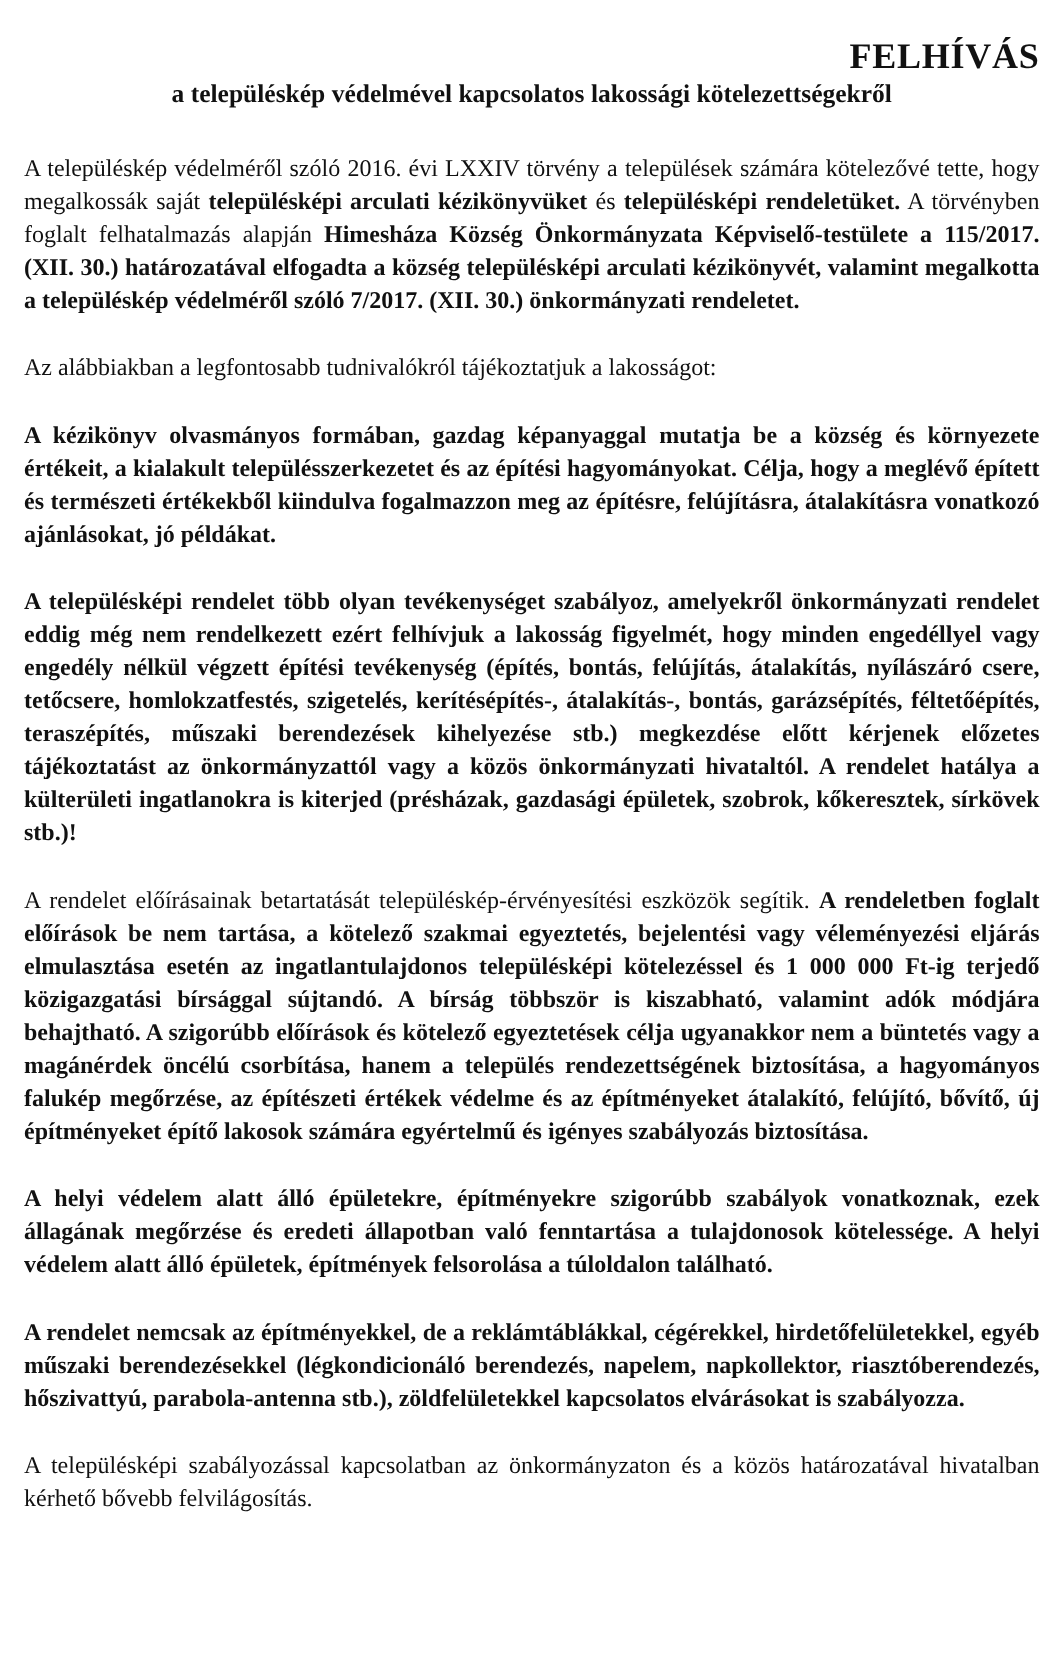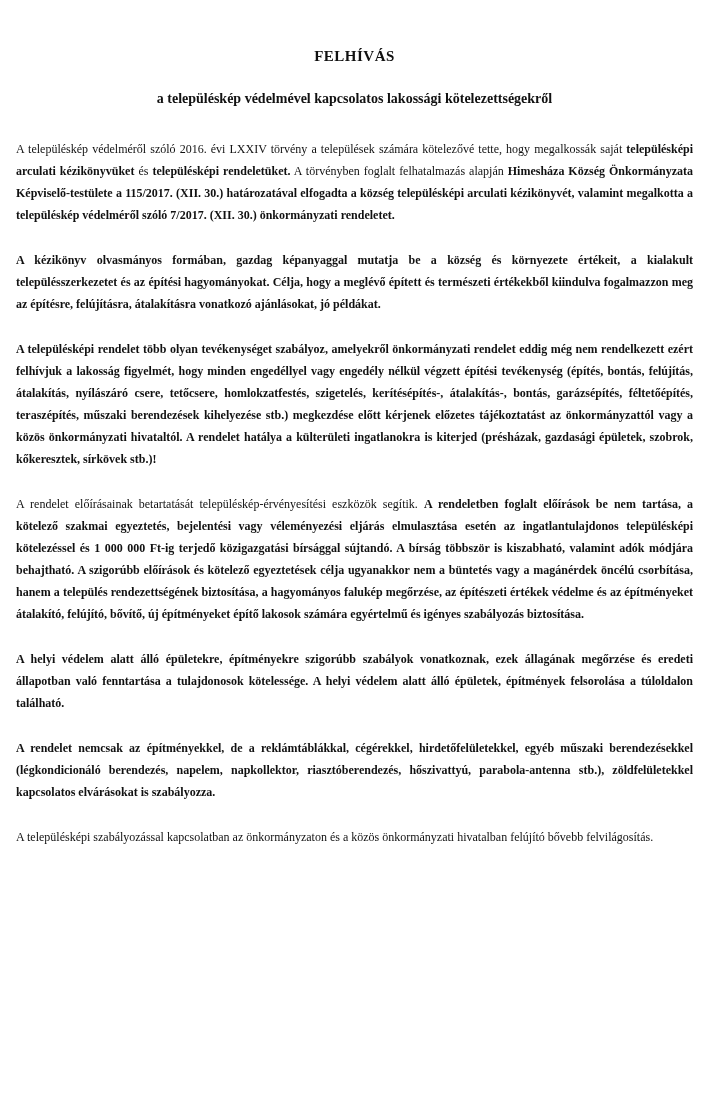--- a/index.html
+++ b/index.html
@@ -15,37 +15,37 @@
     color: #111111;
   }
   .page {
     box-sizing: border-box;
     width: 709px;
     height: 1111px;
     padding: 26px 16px 0 16px;
     background: #ffffff;
   }
   .doc-title {
-    margin: 18px;
-    font-size: 15px;
+    margin: 0;
+    font-size: 24px;
     line-height: 24px;
     font-weight: bold;
-    text-align: center;
+    text-align: right;
     letter-spacing: 0.5px;
   }
   .doc-subtitle {
     margin: 0;
-    font-size: 14px;
+    font-size: 17px;
     line-height: 25px;
     font-weight: bold;
     text-align: center;
   }
   .para {
     margin: 23px 0 0 0;
-    font-size: 12px;
+    font-size: 16px;
     line-height: 22px;
     text-align: justify;
     text-justify: inter-word;
   }
   .para.first {
     margin-top: 27px;
   }
   .b  { font-weight: bold; }
   .bu {
     font-weight: bold;
@@ -57,27 +57,28 @@
 <body>
 
 <div class="page">
 
   <h1 class="doc-title">FELHÍVÁS</h1>
 
   <h2 class="doc-subtitle">a településkép védelmével kapcsolatos lakossági kötelezettségekről</h2>
 
   <p class="para first"><span>A településkép védelméről szóló 2016. évi LXXIV törvény a települések számára kötelezővé tette, hogy megalkossák saját </span><span class="b">településképi arculati kézikönyvüket</span><span> és </span><span class="b">településképi rendeletüket.</span><span> A törvényben foglalt felhatalmazás alapján </span><span class="b">Himesháza Község Önkormányzata Képviselő-testülete a 115/2017. (XII. 30.) határozatával elfogadta a község településképi arculati kézikönyvét, valamint megalkotta a településkép védelméről szóló 7/2017. (XII. 30.) önkormányzati rendeletet.</span></p>
 
+  <p class="para"><span>Az alábbiakban a legfontosabb tudnivalókról tájékoztatjuk a lakosságot:</span></p>
 
   <p class="para"><span class="b">A kézikönyv olvasmányos formában, gazdag képanyaggal mutatja be a község és környezete értékeit, a kialakult településszerkezetet és az építési hagyományokat. Célja, hogy a meglévő épített és természeti értékekből kiindulva fogalmazzon meg az építésre, felújításra, átalakításra vonatkozó ajánlásokat, jó példákat.</span></p>
 
   <p class="para"><span class="bu">A településképi rendelet több olyan tevékenységet szabályoz, amelyekről önkormányzati rendelet eddig még nem rendelkezett ezért felhívjuk a lakosság figyelmét, hogy minden engedéllyel vagy engedély nélkül végzett építési tevékenység (építés, bontás, felújítás, átalakítás, nyílászáró csere, tetőcsere, homlokzatfestés, szigetelés, kerítésépítés-, átalakítás-, bontás, garázsépítés, féltetőépítés, teraszépítés, műszaki berendezések kihelyezése stb.) megkezdése előtt kérjenek előzetes tájékoztatást az önkormányzattól vagy a közös önkormányzati hivataltól</span><span class="b">. A rendelet hatálya a külterületi ingatlanokra is kiterjed (présházak, gazdasági épületek, szobrok, kőkeresztek, sírkövek stb.)!</span></p>
 
   <p class="para"><span>A rendelet előírásainak betartatását településkép-érvényesítési eszközök segítik. </span><span class="bu">A rendeletben foglalt előírások be nem tartása, a kötelező szakmai egyeztetés, bejelentési vagy véleményezési eljárás elmulasztása esetén az ingatlantulajdonos településképi kötelezéssel és 1 000 000 Ft-ig terjedő közigazgatási bírsággal sújtandó. A bírság többször is kiszabható, valamint adók módjára behajtható</span><span class="b">. A szigorúbb előírások és kötelező egyeztetések célja ugyanakkor nem a büntetés vagy a magánérdek öncélú csorbítása, hanem a település rendezettségének biztosítása, a hagyományos falukép megőrzése, az építészeti értékek védelme és az építményeket átalakító, felújító, bővítő, új építményeket építő lakosok számára egyértelmű és igényes szabályozás biztosítása.</span></p>
 
   <p class="para"><span class="bu">A helyi védelem alatt álló épületekre, építményekre szigorúbb szabályok vonatkoznak, ezek állagának megőrzése és eredeti állapotban való fenntartása a tulajdonosok kötelessége. A helyi védelem alatt álló épületek, építmények felsorolása a túloldalon található.</span></p>
 
   <p class="para"><span class="b">A rendelet nemcsak az építményekkel, de a reklámtáblákkal, cégérekkel, hirdetőfelületekkel, egyéb műszaki berendezésekkel (légkondicionáló berendezés, napelem, napkollektor, riasztóberendezés, hőszivattyú, parabola-antenna stb.), zöldfelületekkel kapcsolatos elvárásokat is szabályozza.</span></p>
 
 
-  <p class="para"><span>A településképi szabályozással kapcsolatban az önkormányzaton és a közös önkormányzati hivatalban felújító bővebb felvilágosítás.</span></p>
+  <p class="para"><span>A településképi szabályozással kapcsolatban az önkormányzaton és a közös határozatával hivatalban kérhető bővebb felvilágosítás.</span></p>
 
 </div>
 
 </body></html>

